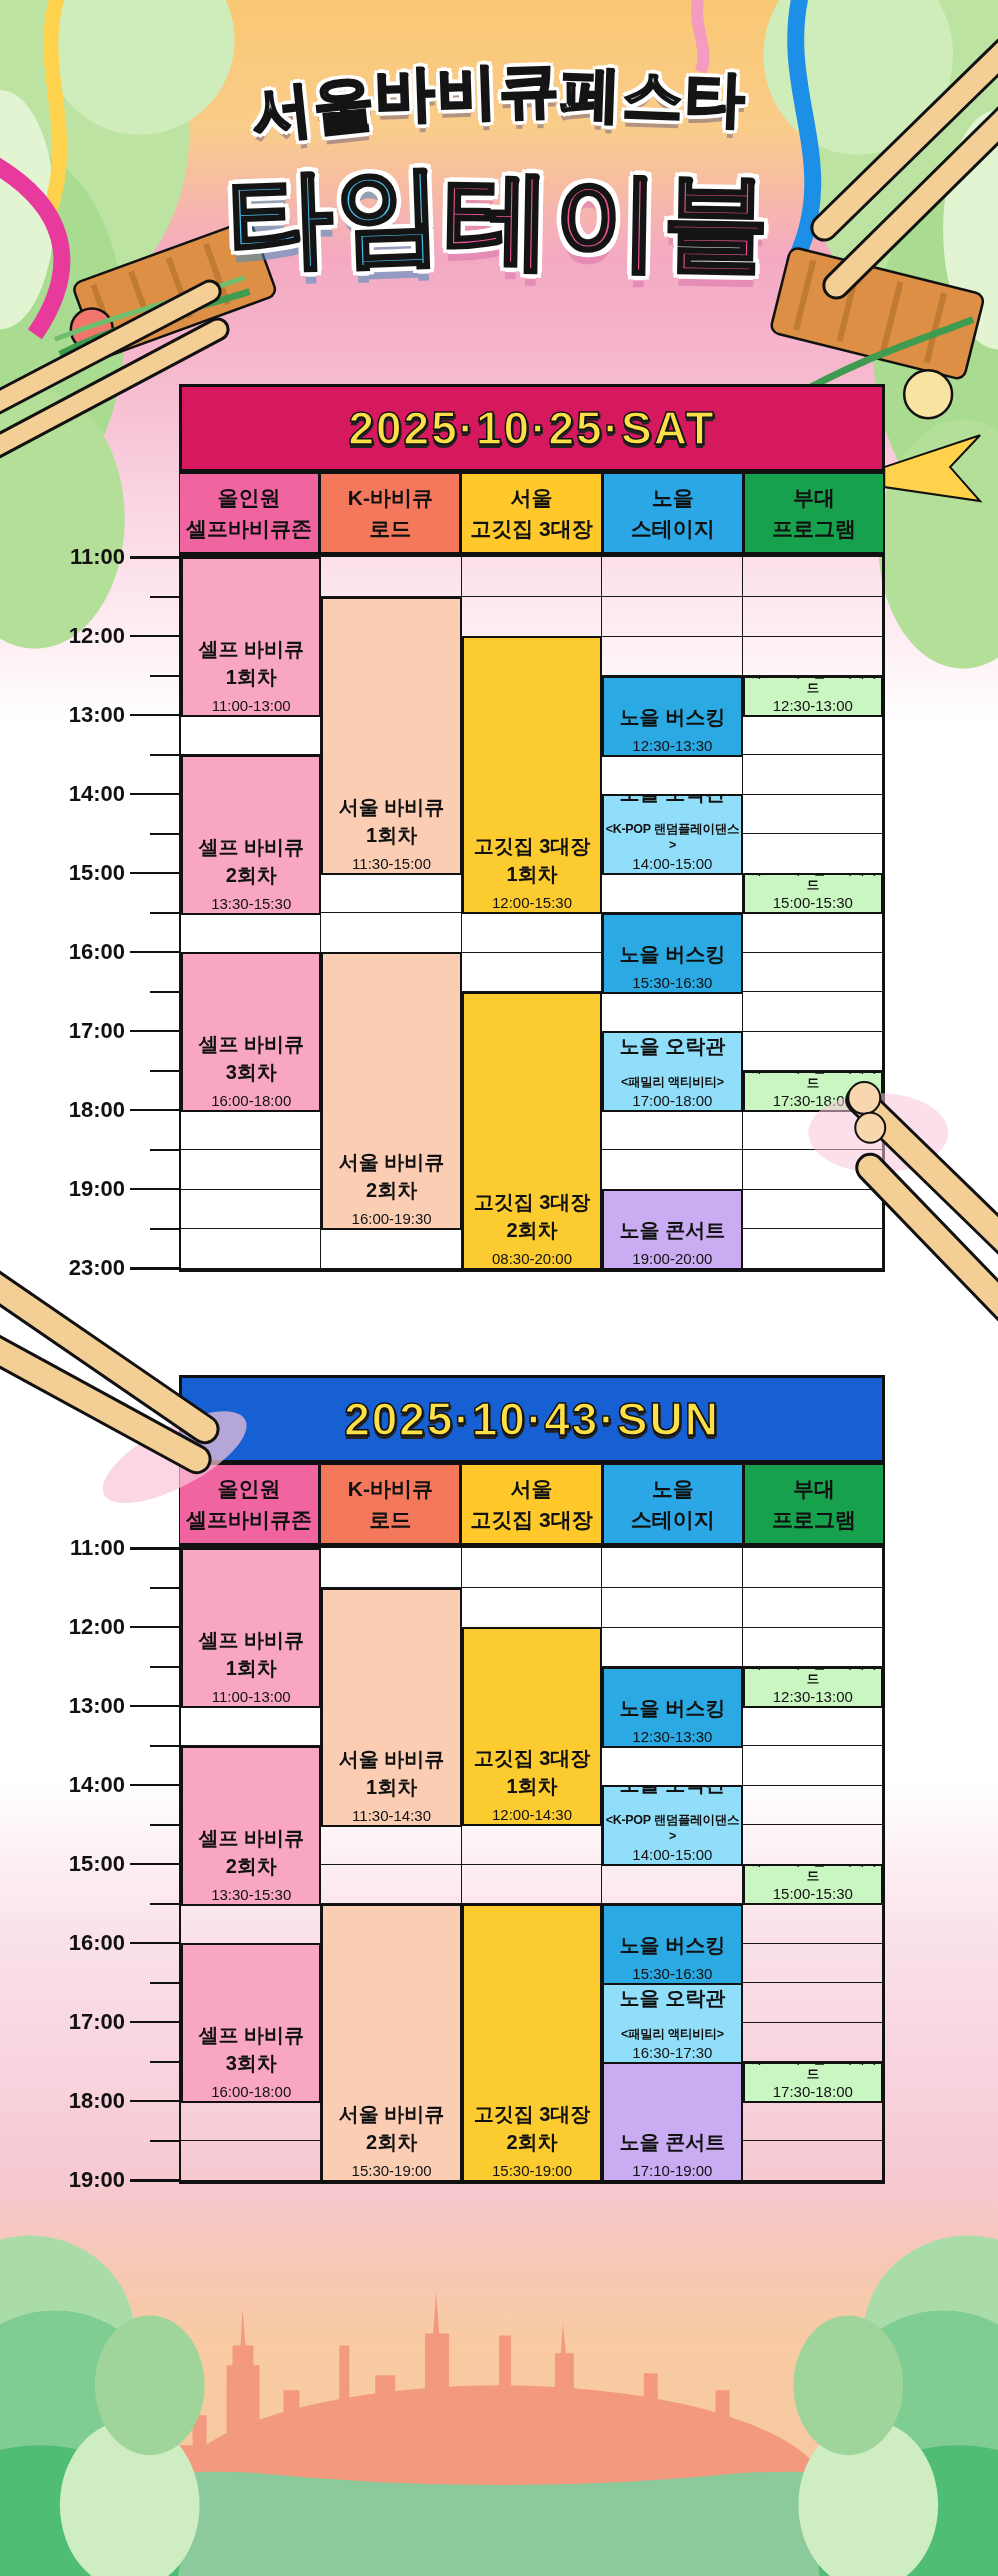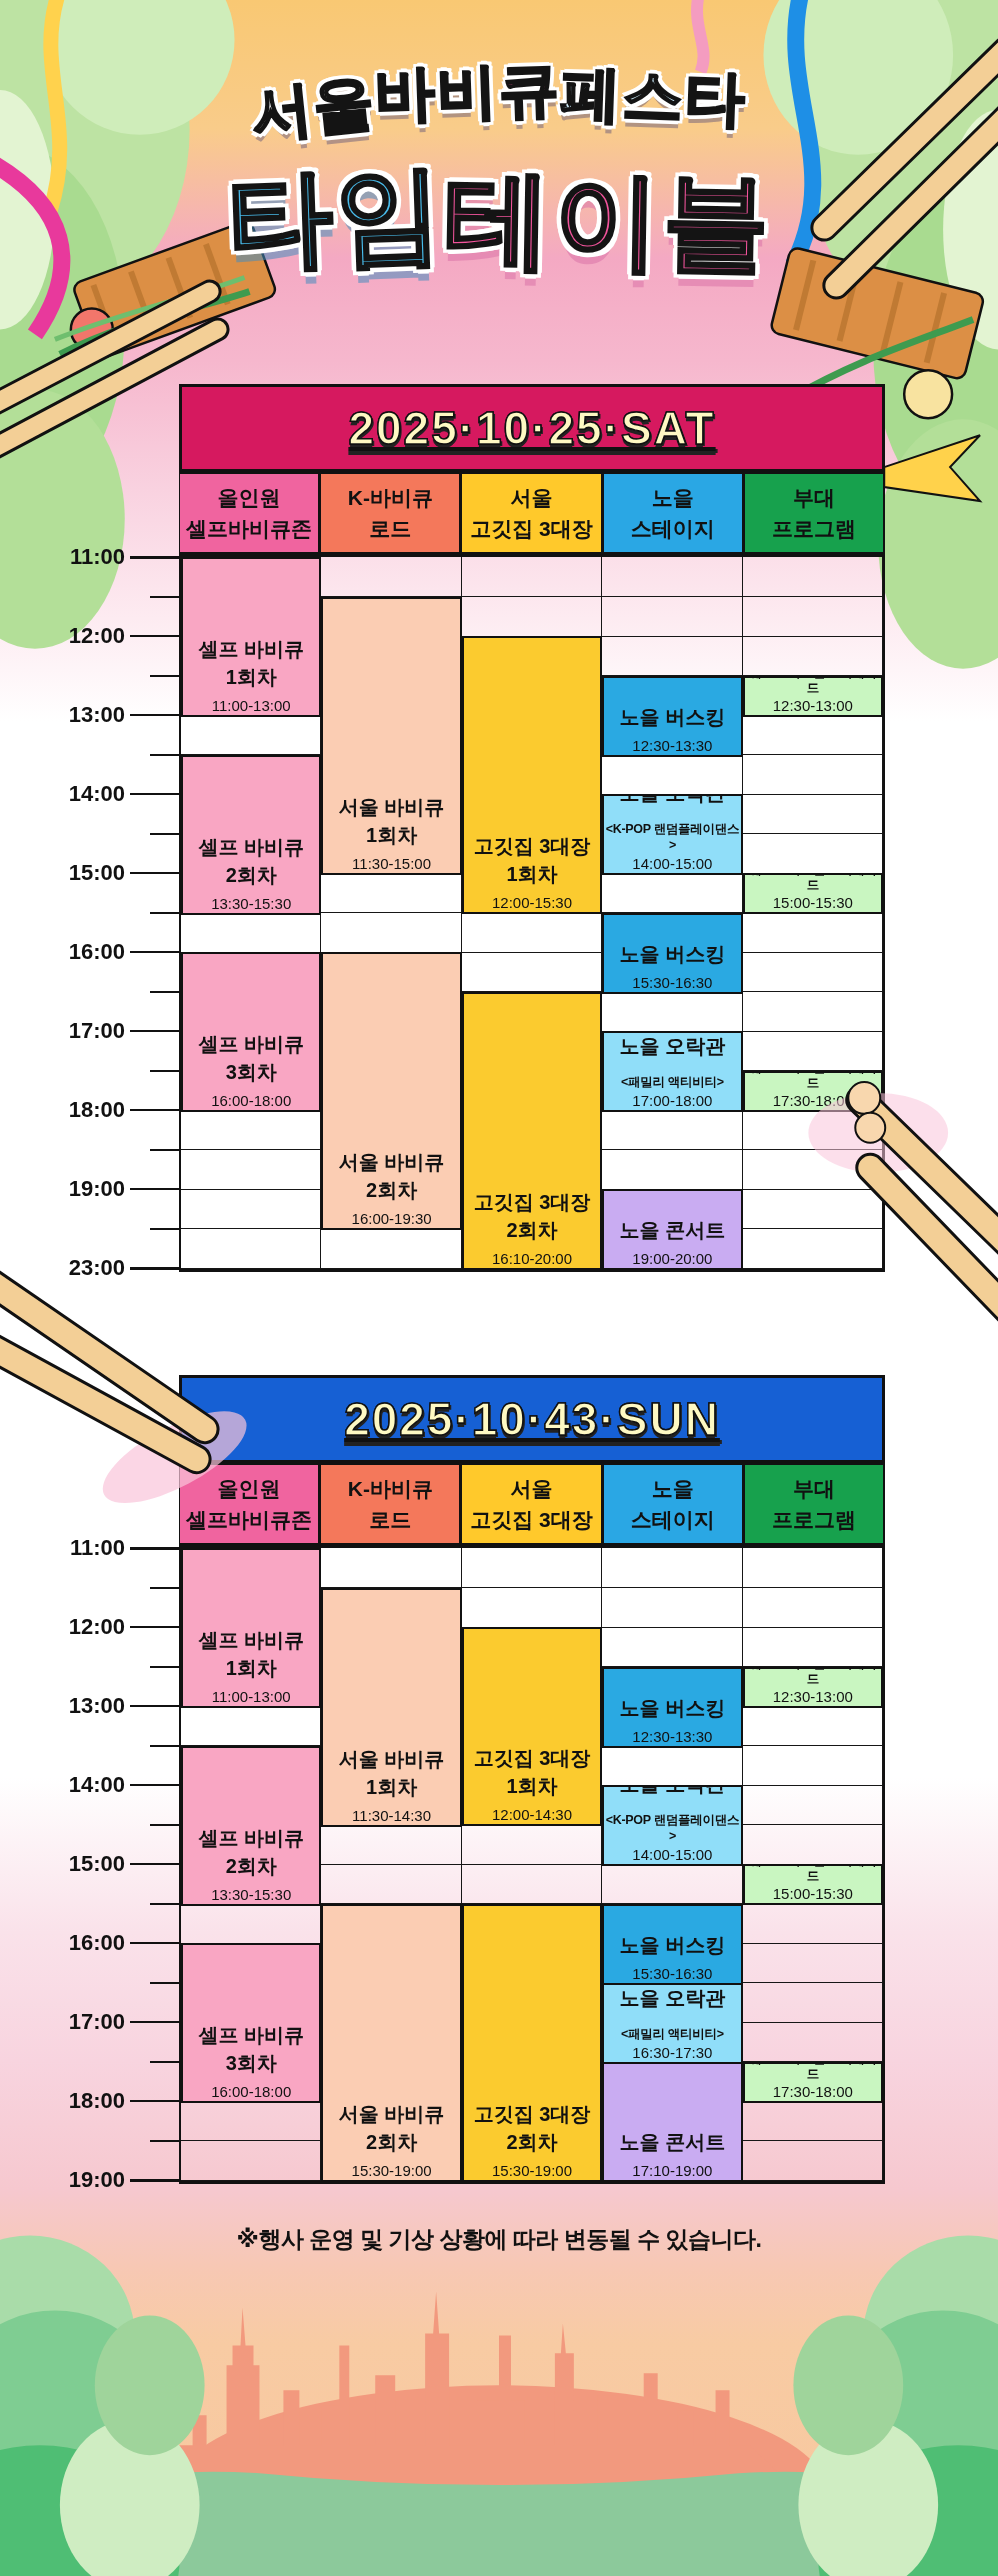--- a/index.html
+++ b/index.html
@@ -32,22 +32,22 @@
   .tt-seg:nth-child(1){transform:rotate(-4deg) translateY(6px);}
   .tt-seg:nth-child(2){transform:translateY(-5px);}
   .tt-seg:nth-child(3){transform:rotate(4deg) translateY(6px);}
   .tm-seg:nth-child(1){transform:rotate(-2deg);}
   .tm-seg:nth-child(2){transform:rotate(1deg) translateY(4px);}
 
   
   .day{position:absolute;left:179px;width:706px;z-index:4;}
   .banner{position:absolute;top:0;left:0;right:0;height:88px;border:3px solid #111;
     box-sizing:border-box;display:flex;align-items:center;justify-content:center;
-    color:#fef9c3;font-size:46px;font-weight:900;letter-spacing:2px;
-    -webkit-text-stroke:1.5px #111;text-shadow:0 4px 0 #222,2px 2px 0 #222;text-decoration:underline;}
+    color:#fde047;font-size:46px;font-weight:900;letter-spacing:2px;
+    -webkit-text-stroke:1.5px #111;text-shadow:0 4px 0 #222,2px 2px 0 #222;}
   .cols{position:absolute;top:88px;left:0;right:0;height:82px;display:flex;}
   .colhead{flex:1;border:2px solid #111;border-left-width:1px;box-sizing:border-box;
     display:flex;flex-direction:column;align-items:center;justify-content:center;
     font-size:21px;font-weight:800;line-height:1.5;text-align:center;}
   .grid{position:absolute;top:170px;left:0;right:0;box-sizing:border-box;
     border:2px solid #111;border-top-width:3px;border-bottom-width:4px;}
   .cell{position:absolute;width:20%;height:40px;box-sizing:border-box;
     border-right:1.5px solid #161616;border-bottom:1.5px solid #161616;}
   .tick{position:absolute;left:-51px;width:49px;height:2px;background:#111;}
   .tick.half{left:-31px;width:29px;}
@@ -328,21 +328,21 @@
           <div class="ev-time">16:00-19:30</div>
         </div>
         <div class="ev" style="background: rgb(251, 203, 47); left: 40%; top: 79px; height: 278px;">
           <div class="ev-title">고깃집 3대장</div>
           <div class="ev-title">1회차</div>
           <div class="ev-time">12:00-15:30</div>
         </div>
         <div class="ev" style="background: rgb(251, 203, 47); left: 40%; top: 435px; height: 278px;">
           <div class="ev-title">고깃집 3대장</div>
           <div class="ev-title">2회차</div>
-          <div class="ev-time">16:10-20:00</div>
+          <div class="ev-time">08:30-20:00</div>
         </div>
         <div class="ev" style="background: rgb(42, 169, 226); left: 60%; top: 119px; height: 81px;">
           <div class="ev-title">노을 버스킹</div>
           <div class="ev-time">12:30-13:30</div>
         </div>
         <div class="ev" style="background: rgb(144, 222, 249); left: 60%; top: 237px; height: 81px;">
           <div class="ev-title">노을 오락관</div>
           <div class="ev-sub">&lt;K-POP 랜덤플레이댄스&gt;</div>
           <div class="ev-time tight">14:00-15:00</div>
         </div>
@@ -570,21 +570,20 @@
           <div class="ev-title">쉐프 브라스밴드 퍼레이드</div>
           <div class="ev-time">15:00-15:30</div>
         </div>
         <div class="ev small" style="background: rgb(201, 246, 193); left: 80%; top: 514px; height: 41px;">
           <div class="ev-title">쉐프 브라스밴드 퍼레이드</div>
           <div class="ev-time">17:30-18:00</div>
         </div>
       </div>
   </div>
 
-  <div class="footer-note">※행사 운영 및 기상 상황에 따라 변동될 수 있습니다.</div>
 
   <svg class="overlay" width="998" height="2576" viewBox="0 0 1000 2581">
     <g>
       <ellipse cx="880" cy="1135" rx="70" ry="40" fill="#F9C4DA" opacity="0.55"></ellipse>
       <path d="M1012,1248 L862,1102" stroke="#111" stroke-width="30" stroke-linecap="round"></path>
       <path d="M1012,1248 L862,1102" stroke="#F3CF96" stroke-width="24" stroke-linecap="round"></path>
       <path d="M1012,1315 L872,1170" stroke="#111" stroke-width="30" stroke-linecap="round"></path>
       <path d="M1012,1315 L872,1170" stroke="#F3CF96" stroke-width="24" stroke-linecap="round"></path>
       <circle cx="866" cy="1100" r="16" fill="#F8D7AE" stroke="#111" stroke-width="2"></circle>
       <circle cx="872" cy="1130" r="15" fill="#F8D7AE" stroke="#111" stroke-width="2"></circle>

